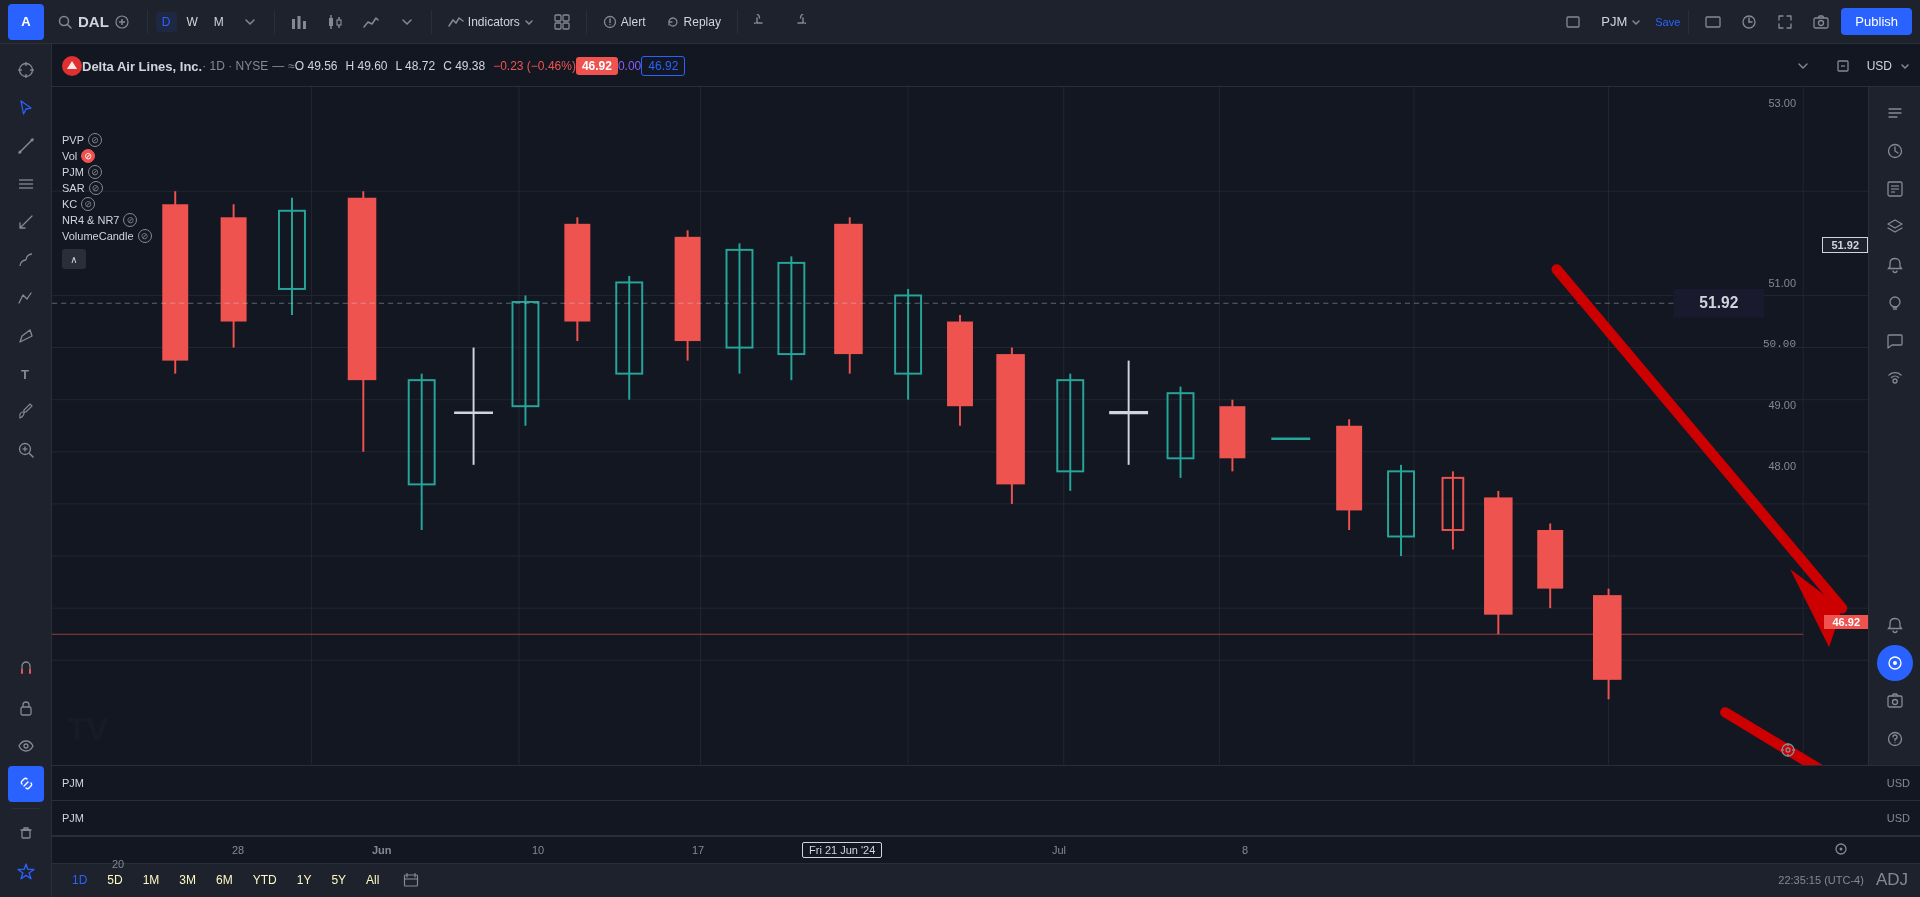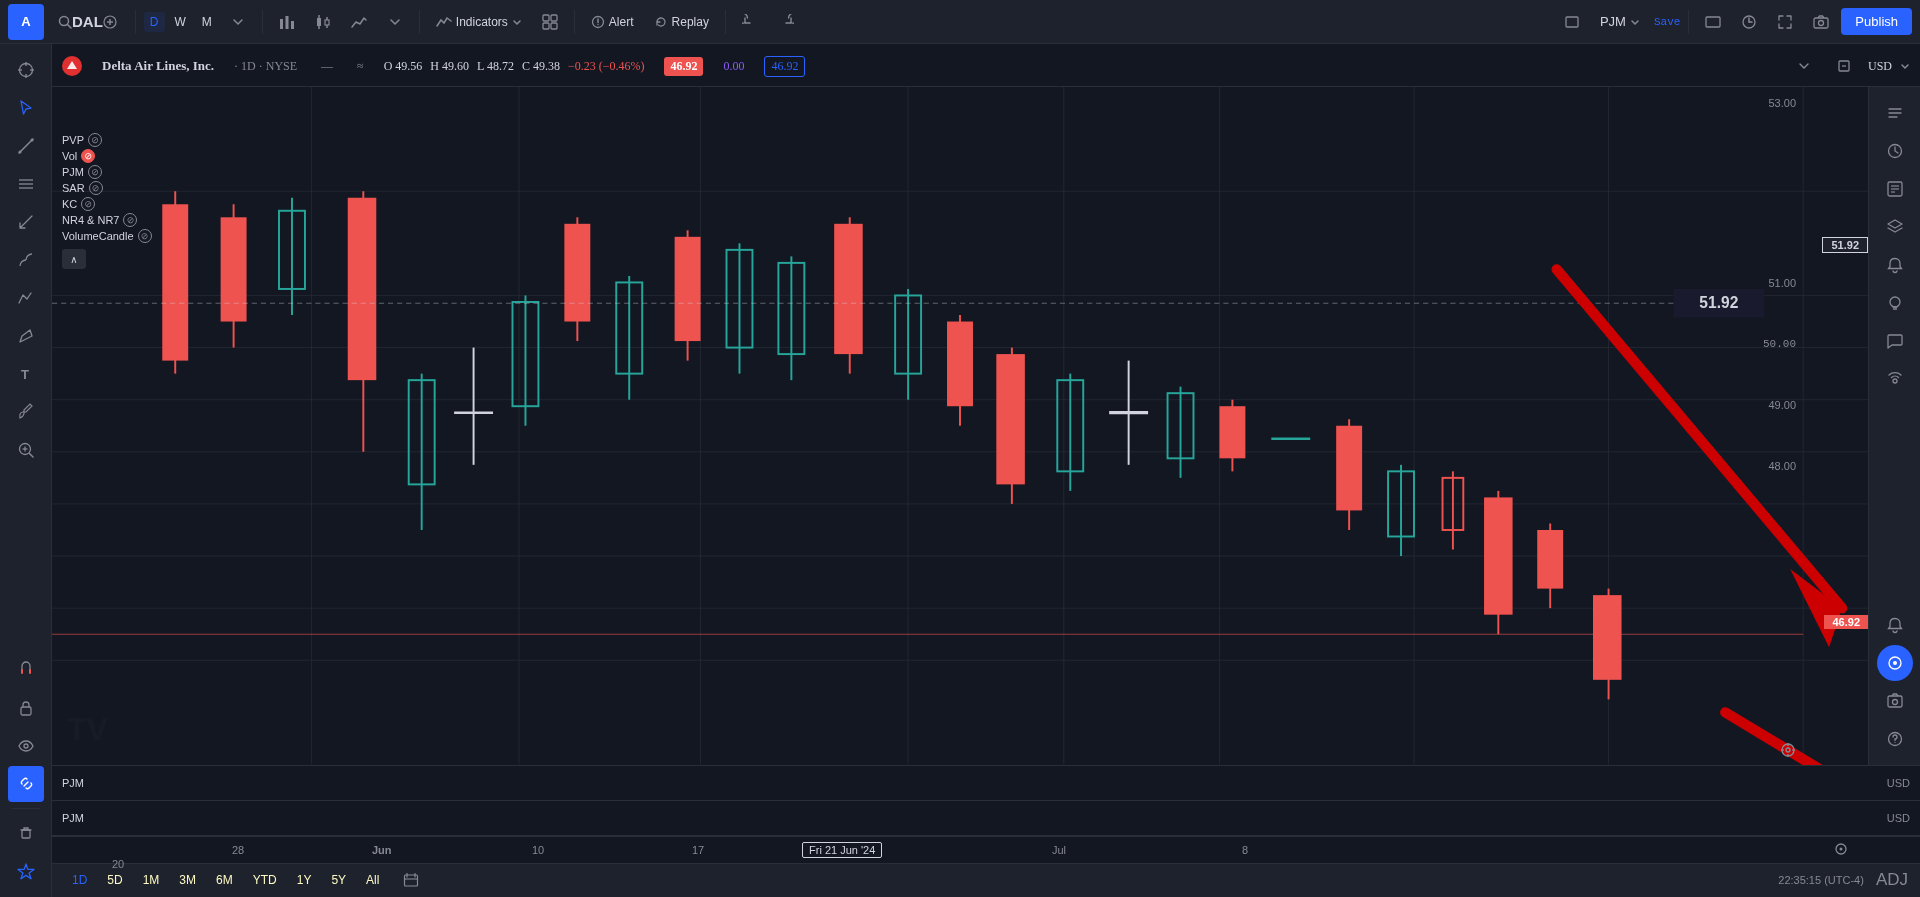--- a/index.html
+++ b/index.html
@@ -6,21 +6,21 @@
     body { font-family: -apple-system, BlinkMacSystemFont, 'Segoe UI', sans-serif; background: #131722; color: #d1d4dc; width: 1920px; height: 897px; overflow: hidden; font-size: 12px; }
 
     
     #top-toolbar {
       display: flex; align-items: center; height: 44px; background: #1e222d; border-bottom: 1px solid #2a2e39; padding: 0 8px; gap: 4px;
     }
     .toolbar-btn {
       display: flex; align-items: center; gap: 4px; padding: 4px 8px; border-radius: 4px; cursor: pointer; color: #d1d4dc; font-size: 12px; background: transparent; border: none; white-space: nowrap; text-align: center;
     }
     .toolbar-divider { width: 1px; height: 24px; background: #2a2e39; margin: 0 4px; }
-    .symbol-search { display: flex; align-items: center; padding: 4px 10px; border-radius: 4px; background: transparent; cursor: pointer; color: #d1d4dc; font-weight: 600; font-size: 14px; }
+    .symbol-search { display: flex; align-items: center; gap: 6px; padding: 4px 10px; border-radius: 4px; background: transparent; cursor: pointer; color: #d1d4dc; font-weight: 600; font-size: 14px; }
     .timeframe-btn { padding: 3px 6px; border-radius: 3px; cursor: pointer; font-size: 12px; color: #d1d4dc; }
     .timeframe-btn.active { color: #2962ff; background: rgba(41,98,255,0.1); }
     .publish-btn { background: #2962ff; color: white; border: none; border-radius: 4px; padding: 6px 14px; cursor: pointer; font-size: 13px; font-weight: 500; margin-left: auto; }
     .spacer { flex: 1; }
     .icon-btn { display: flex; align-items: center; justify-content: center; width: 32px; height: 32px; border-radius: 4px; cursor: pointer; color: #868993; }
     .pjm-save { display: flex; flex-direction: column; align-items: center; font-size: 11px; color: #d1d4dc; }
 
     
     #main-layout { display: flex; height: calc(897px - 44px); }
 
@@ -31,21 +31,21 @@
     .sidebar-icon { display: flex; align-items: center; justify-content: center; width: 36px; height: 36px; border-radius: 4px; cursor: pointer; color: #868993; font-size: 16px; }
     .sidebar-icon.active { color: #2962ff; }
     .sidebar-spacer { flex: 1; }
     .sidebar-divider { width: 28px; height: 1px; background: #2a2e39; margin: 4px 0; }
 
     
     #chart-area { flex: 1; display: flex; flex-direction: column; background: #131722; position: relative; }
 
     
     #chart-header {
-      display: flex; align-items: center; gap: 20px; padding: 6px 10px; border-bottom: 1px solid #2a2e39; background: #131722; flex-wrap: wrap; min-height: 40px; font-family: Liberation Serif, serif;
+      display: flex; align-items: center; gap: 0; padding: 6px 10px; border-bottom: 1px solid #2a2e39; background: #131722; flex-wrap: wrap; min-height: 40px;
     }
     .stock-logo { width: 20px; height: 20px; border-radius: 50%; background: #e03030; display: flex; align-items: center; justify-content: center; color: white; font-size: 9px; font-weight: bold; }
     .stock-name { font-size: 13px; font-weight: 600; color: #d1d4dc; }
     .stock-exchange { color: #868993; font-size: 12px; }
     .ohlc-data { display: flex; gap: 8px; color: #868993; font-size: 12px; }
     .ohlc-data span { color: #d1d4dc; }
     .price-change.negative { color: #ef5350; }
     .price-tag { background: #ef5350; color: white; padding: 2px 6px; border-radius: 3px; font-size: 12px; font-weight: 600; }
     .price-tag-outline { border: 1px solid #2962ff; color: #2962ff; padding: 2px 6px; border-radius: 3px; font-size: 12px; }
     .zero-val { color: #8b5cf6; font-size: 12px; }
@@ -226,21 +226,21 @@
       </svg>
   </div>
 
   <div class="pjm-save toolbar-btn" style="flex-direction:row;gap:4px;align-items:center;">
     <span style="font-size:13px;">PJM</span>
     <svg width="10" height="10" viewBox="0 0 10 10" fill="none">
         <path d="M2 4l3 3 3-3" stroke="#868993" stroke-width="1.5" stroke-linecap="round"></path>
       </svg>
   </div>
   <div style="display:flex;flex-direction:column;align-items:flex-start;margin-left:2px;">
-    <span style="color:#2962ff;font-size:11px;cursor:pointer;font-family:Liberation Mono, monospace;">Save</span>
+    <span style="color:#2962ff;font-size:11px;cursor:pointer;">Save</span>
   </div>
 
   <div class="toolbar-divider"></div>
 
   <div class="icon-btn">
     <svg width="16" height="16" viewBox="0 0 16 16" fill="none">
         <rect x="1" y="3" width="14" height="10" rx="1" stroke="#868993" stroke-width="1.3" fill="none"></rect>
       </svg>
   </div>
   <div class="icon-btn">

